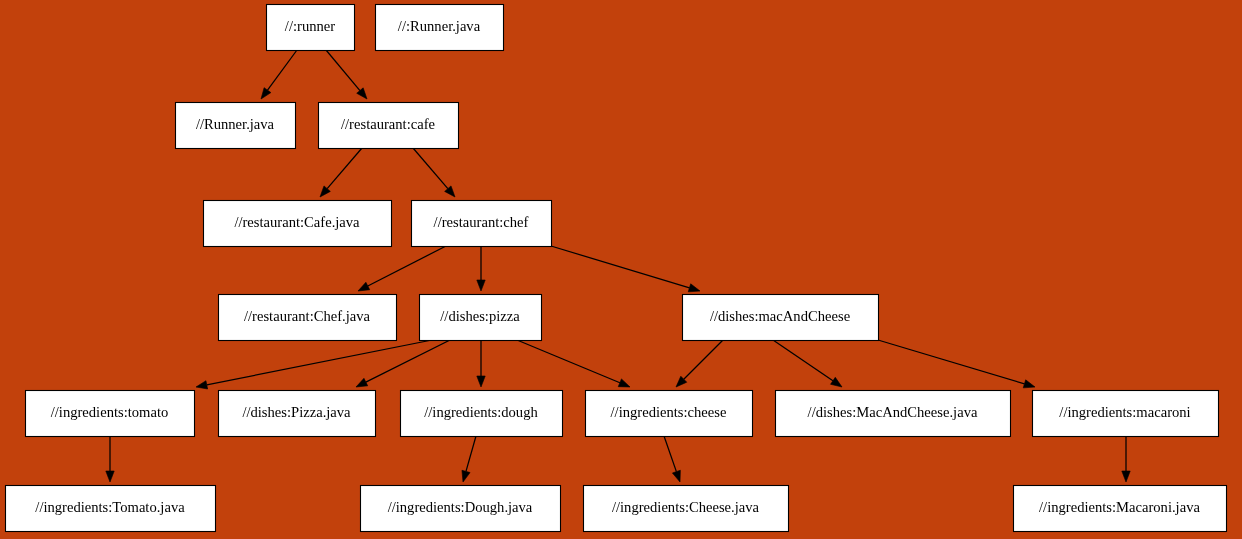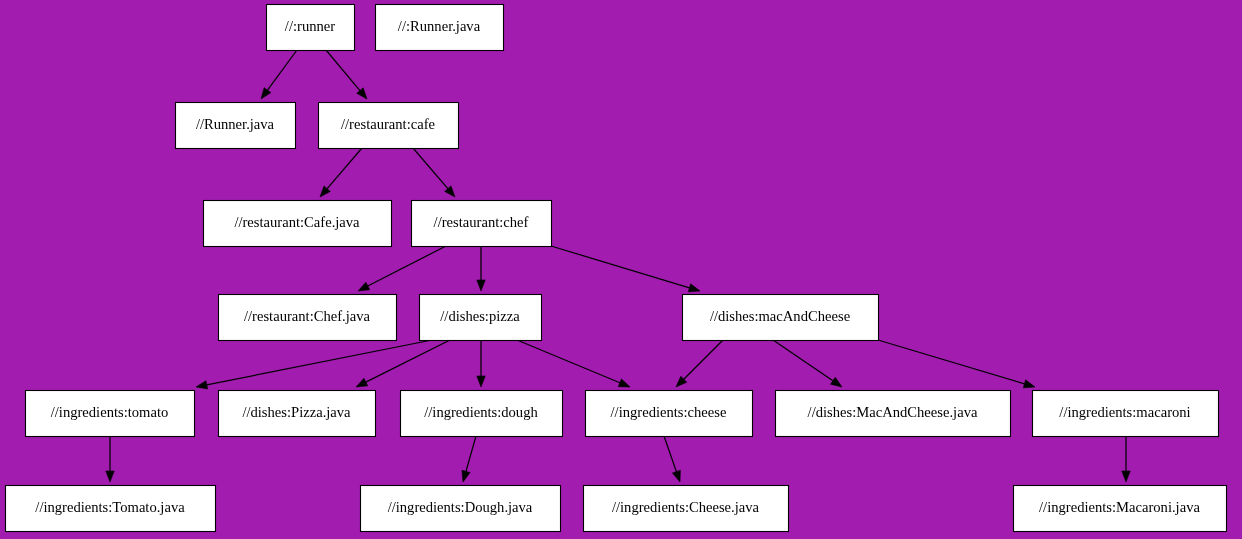--- a/index.html
+++ b/index.html
@@ -4,21 +4,21 @@
 <style>
   html, body {
     margin: 0;
     padding: 0;
     background: #ffffff;
   }
   #graph-root {
     position: relative;
     width: 1242px;
     height: 539px;
-    background: #a21caf;
+    background: #c2410c;
     overflow: hidden;
     font-family: "Liberation Serif", "DejaVu Serif", serif;
   }
   svg#graph-canvas {
     display: block;
     width: 1242px;
     height: 539px;
   }
   .node-box {
     fill: #ffffff;

